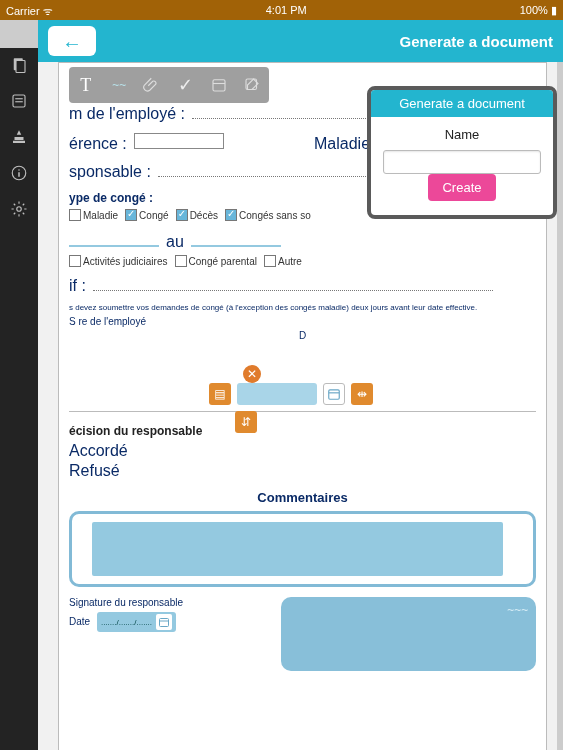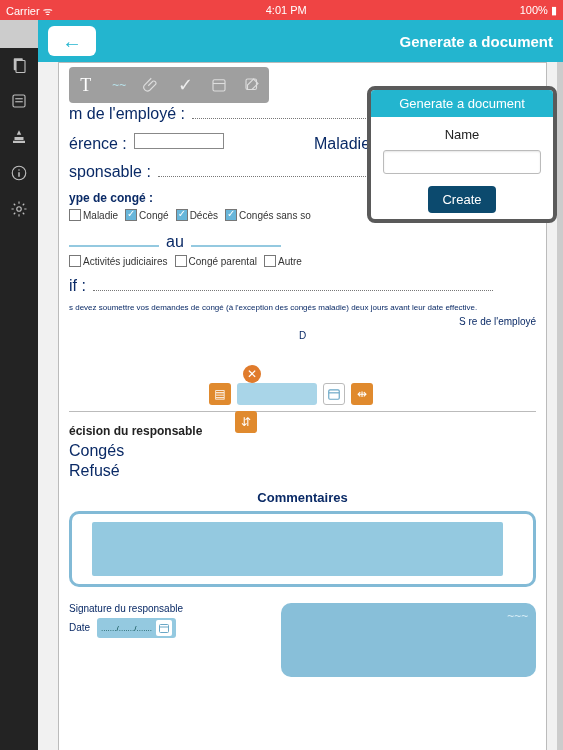--- a/index.html
+++ b/index.html
@@ -6,21 +6,21 @@
 body {
   font-family: -apple-system, "Helvetica Neue", Arial, sans-serif;
   width: 563px;
   height: 750px;
   overflow: hidden;
   background: #000;
   position: relative;
 }
 .status-bar {
   height: 20px;
-  background: #ef4444;
+  background: #a16207;
   color: #fff;
   display: flex;
   align-items: center;
   padding: 0 6px;
   font-size: 11px;
 }
 .status-left { flex: 0 0 auto; }
 .status-center { flex: 1; text-align: center; }
 .status-right { flex: 0 0 auto; }
 .app-frame {
@@ -129,21 +129,21 @@
 .chk-sel::after{ content:"✓"; color:#fff; font-size:10px; position:absolute; left:1px; top:-2px;}
 .note-text { font-size:8px; color:#0a2a66; margin-top:8px;}
 .sig-row { font-size:10px; color:#0a2a66; margin-top:3px;}
 .decision-title { font-weight:bold; color:#222; font-size:12px; margin-top:12px;}
 .comments-title { text-align:center; font-weight:bold; color:#0a2a66; font-size:13px; margin-top:10px;}
 .comments-box {
   border:3px solid #82bad6; border-radius:10px; height:76px; margin:6px 0 10px 0; position:relative; background:#fff;
 }
 .comments-inner { position:absolute; left:20px; right:30px; top:8px; bottom:8px; background:#94c9e0; border-radius:2px;}
 .comments-T { position:absolute; right:8px; top:6px; color:#fff; font-size:28px; font-family:Georgia,serif;}
-.sig-block { display:flex; gap:12px; margin-top:16px; }
+.sig-block { display:flex; gap:12px; margin-top:10px; }
 .sig-left { flex:0 0 200px; font-size:10px; color:#0a2a66;}
 .date-chip { display:inline-flex; align-items:center; background:#94c9e0; padding:2px 4px; border-radius:3px; margin-left:4px;}
 .date-chip .cal{ width:16px; height:16px; background:#fff; border-radius:2px; margin-left:4px; display:flex;align-items:center;justify-content:center;}
 .sig-right { flex:1; height:74px; background:#88bfd9; border-radius:10px; position:relative;}
 .sig-right .scribble{ position:absolute; right:8px; top:6px; color:#d6edf6; font-style:italic; font-size:12px;}
 .field-chip-row {
   position:absolute; left:150px; top:320px; display:flex; align-items:center; gap:6px;
 }
 .orange-ic{ width:22px;height:22px;background:#e08a2e;border-radius:3px;display:flex;align-items:center;justify-content:center;color:#fff;font-size:12px;}
 .blue-chip{ width:80px;height:22px;background:#a9d5e8;border-radius:3px;}
@@ -161,28 +161,28 @@
   z-index: 100;
 }
 .popover-header {
   background: #23b5cf;
   color:#fff;
   text-align:center;
   font-size:13px;
   padding:6px 0;
   border-radius:4px 4px 0 0;
 }
-.popover-body { padding:10px 12px 6px 12px; text-align:center;}
+.popover-body { padding:10px 12px 14px 12px; text-align:center;}
 .popover-body .lbl { font-size:13px; color:#222; margin-bottom:8px;}
 .popover-body input {
   width:100%; height:24px; border:1px solid #bbb; border-radius:3px; padding:2px 4px; font-size:12px;
   box-shadow: inset 0 1px 2px rgba(0,0,0,0.1);
 }
 .create-btn {
-  margin-top:12px; background:#0c4a6e; color:#fff; border:none; padding:6px 14px; border-radius:4px; font-size:13px; cursor:pointer;
+  background:#ec4899; color:#fff; border:none; padding:6px 14px; border-radius:4px; font-size:13px; cursor:pointer;
 }
 hr.sep{ border:none; border-top:1px solid #bbb; margin:6px 0;}
 .blue-underline{ height:12px; border-bottom:2px solid #94c9e0; display:inline-block;}
 </style>
 </head>
 <body>
 
 <div class="status-bar">
   <div class="status-left">
     <span>Carrier</span>
@@ -320,40 +320,40 @@
             <span class="chk-box"></span>
             <span>Autre</span>
           </span>
       </div>
       <div style="margin-top:8px;">
         <span class="label">if :</span>
         <div class="doc-line" style="display:inline-block;width:400px;margin-left:4px;"></div>
       </div>
 
       <div class="note-text">s devez soumettre vos demandes de congé (à l'exception des congés maladie) deux jours avant leur date effective.</div>
-      <div class="sig-row" style="text-align:right;margin-top:4px;">S <span>re de l'employé</span></div>
+      <div class="sig-row" style="text-align:left;margin-top:4px;">S <span>re de l'employé</span></div>
       <div class="sig-row" style="text-align:center;">D</div>
 
       <div class="close-badge">✕</div>
       <div class="field-chip-row">
         <div class="orange-ic">▤</div>
         <div class="blue-chip"></div>
         <div class="cal-ic">
             <svg width="14" height="14" viewBox="0 0 24 24">
               <rect x="3" y="5" width="18" height="16" rx="2" fill="none" stroke="#6aa7c6" stroke-width="2"></rect>
               <line x1="3" y1="10" x2="21" y2="10" stroke="#6aa7c6" stroke-width="2"></line>
             </svg>
           </div>
         <div class="orange-ic">⇹</div>
       </div>
       <div style="position:absolute;left:176px;top:348px;" class="orange-ic">⇵</div>
 
       <hr class="sep" style="margin-top:70px;">
       <div class="decision-title">écision du responsable</div>
-      <div class="label" style="margin-top:4px;">Congés</div>
+      <div class="label" style="margin-top:4px;">Accordé</div>
       <div class="label" style="margin-top:2px;">Refusé</div>
 
       <div class="comments-title">Commentaires</div>
       <div class="comments-box">
         <div class="comments-inner"></div>
         <div class="comments-T">T</div>
       </div>
 
       <div class="sig-block">
         <div class="sig-left">

